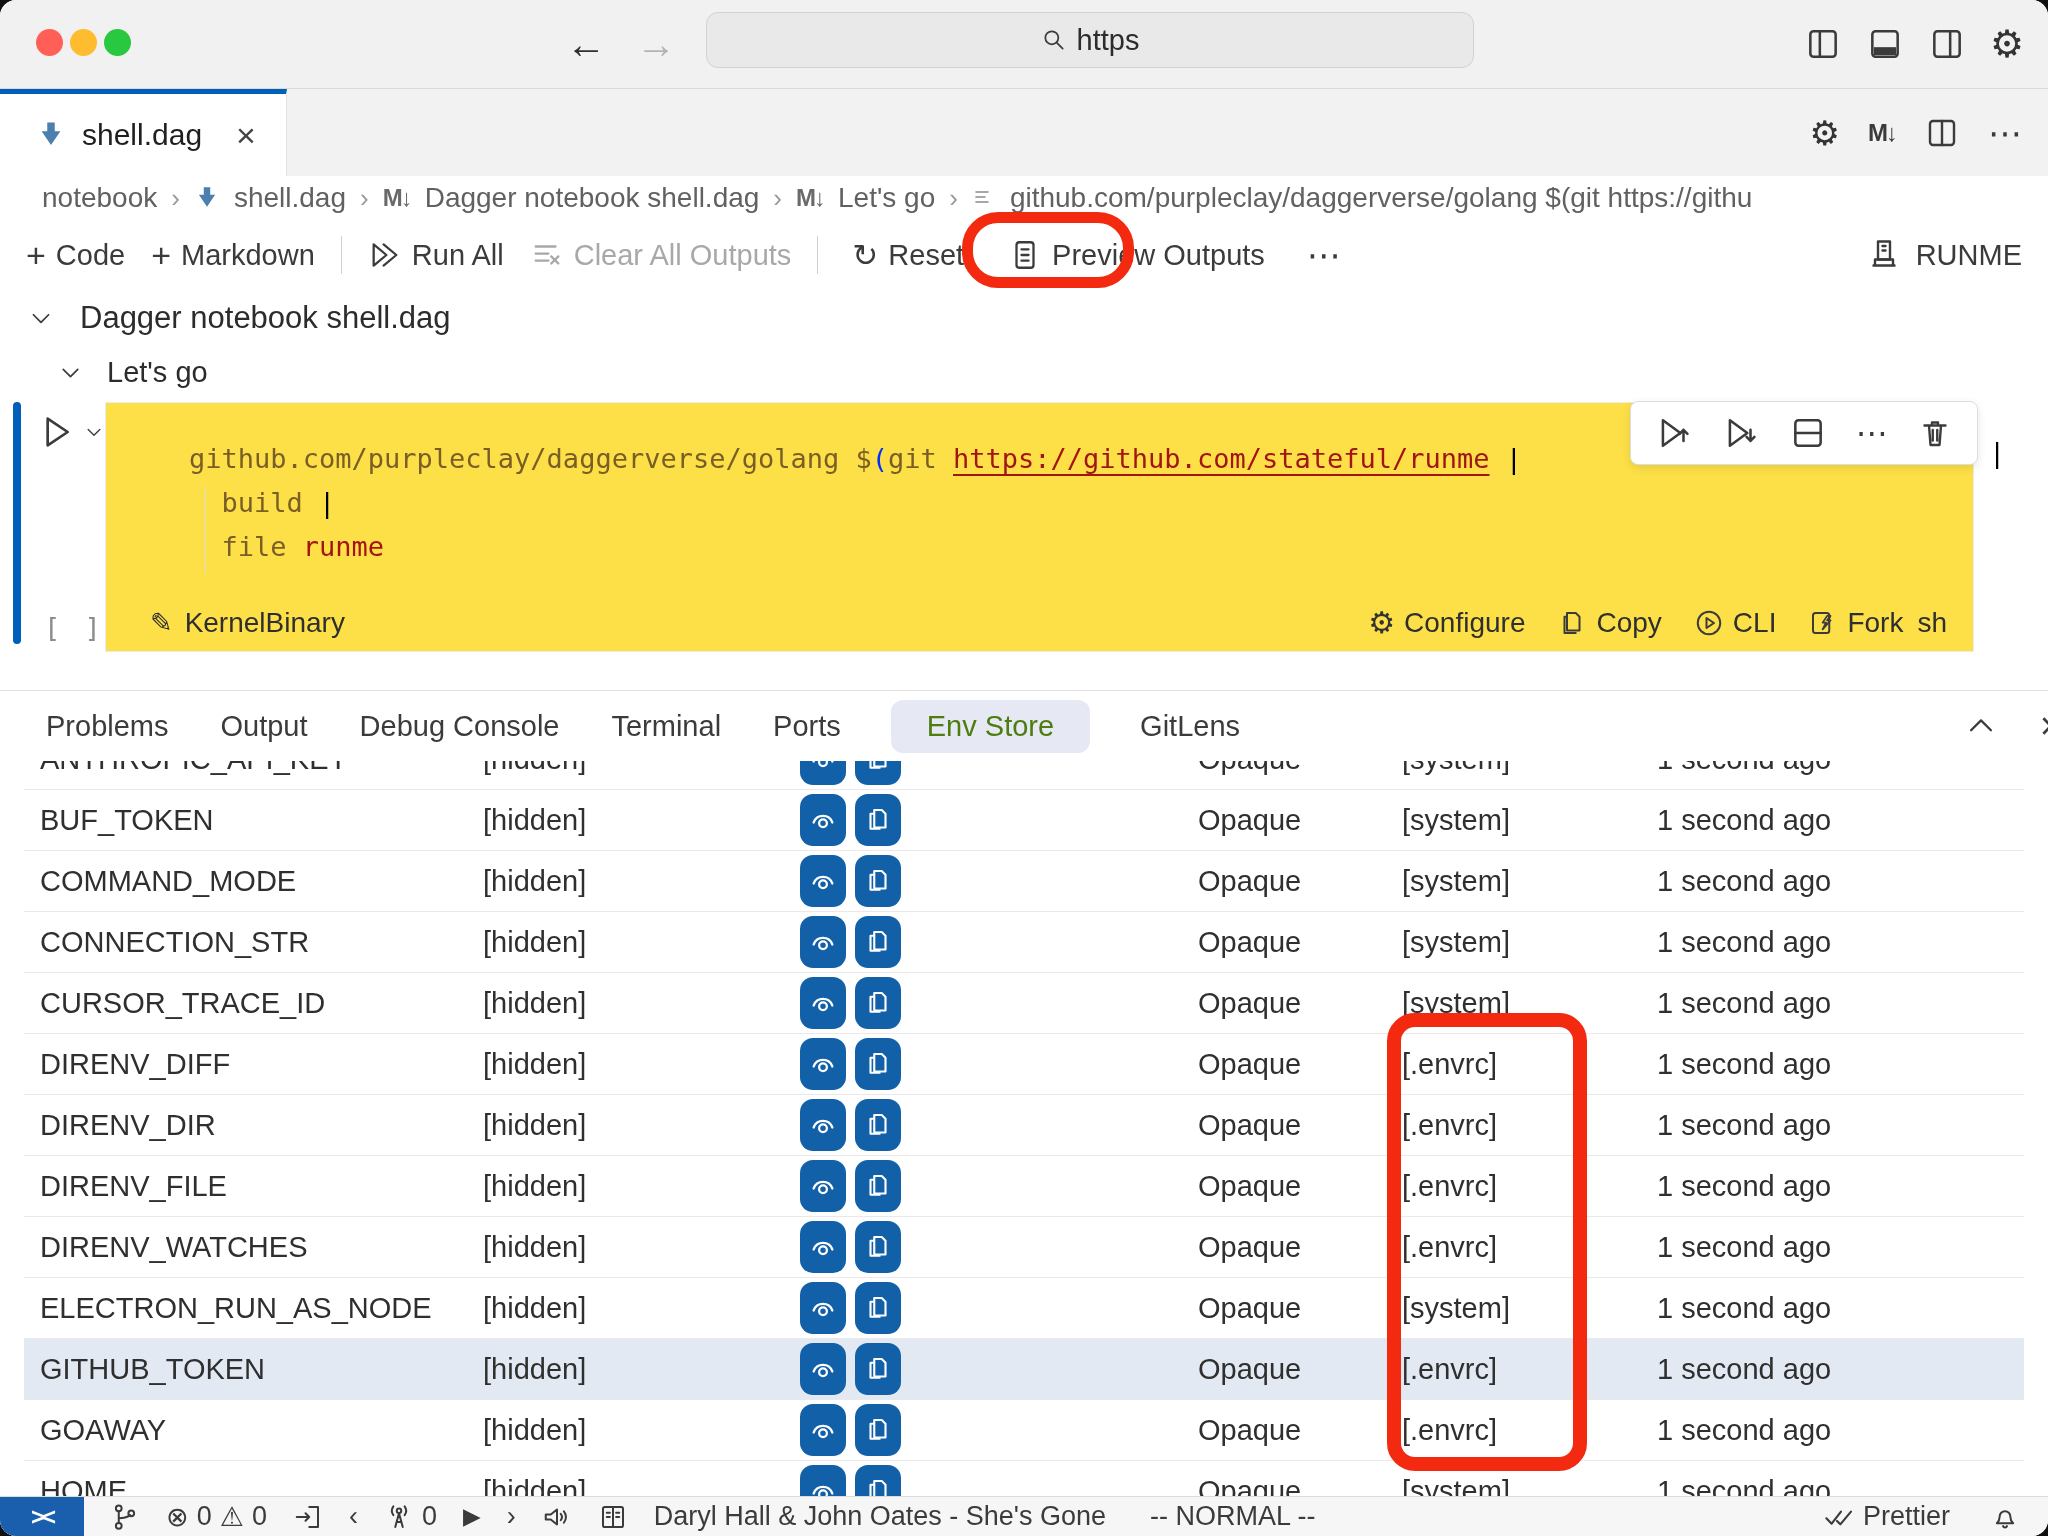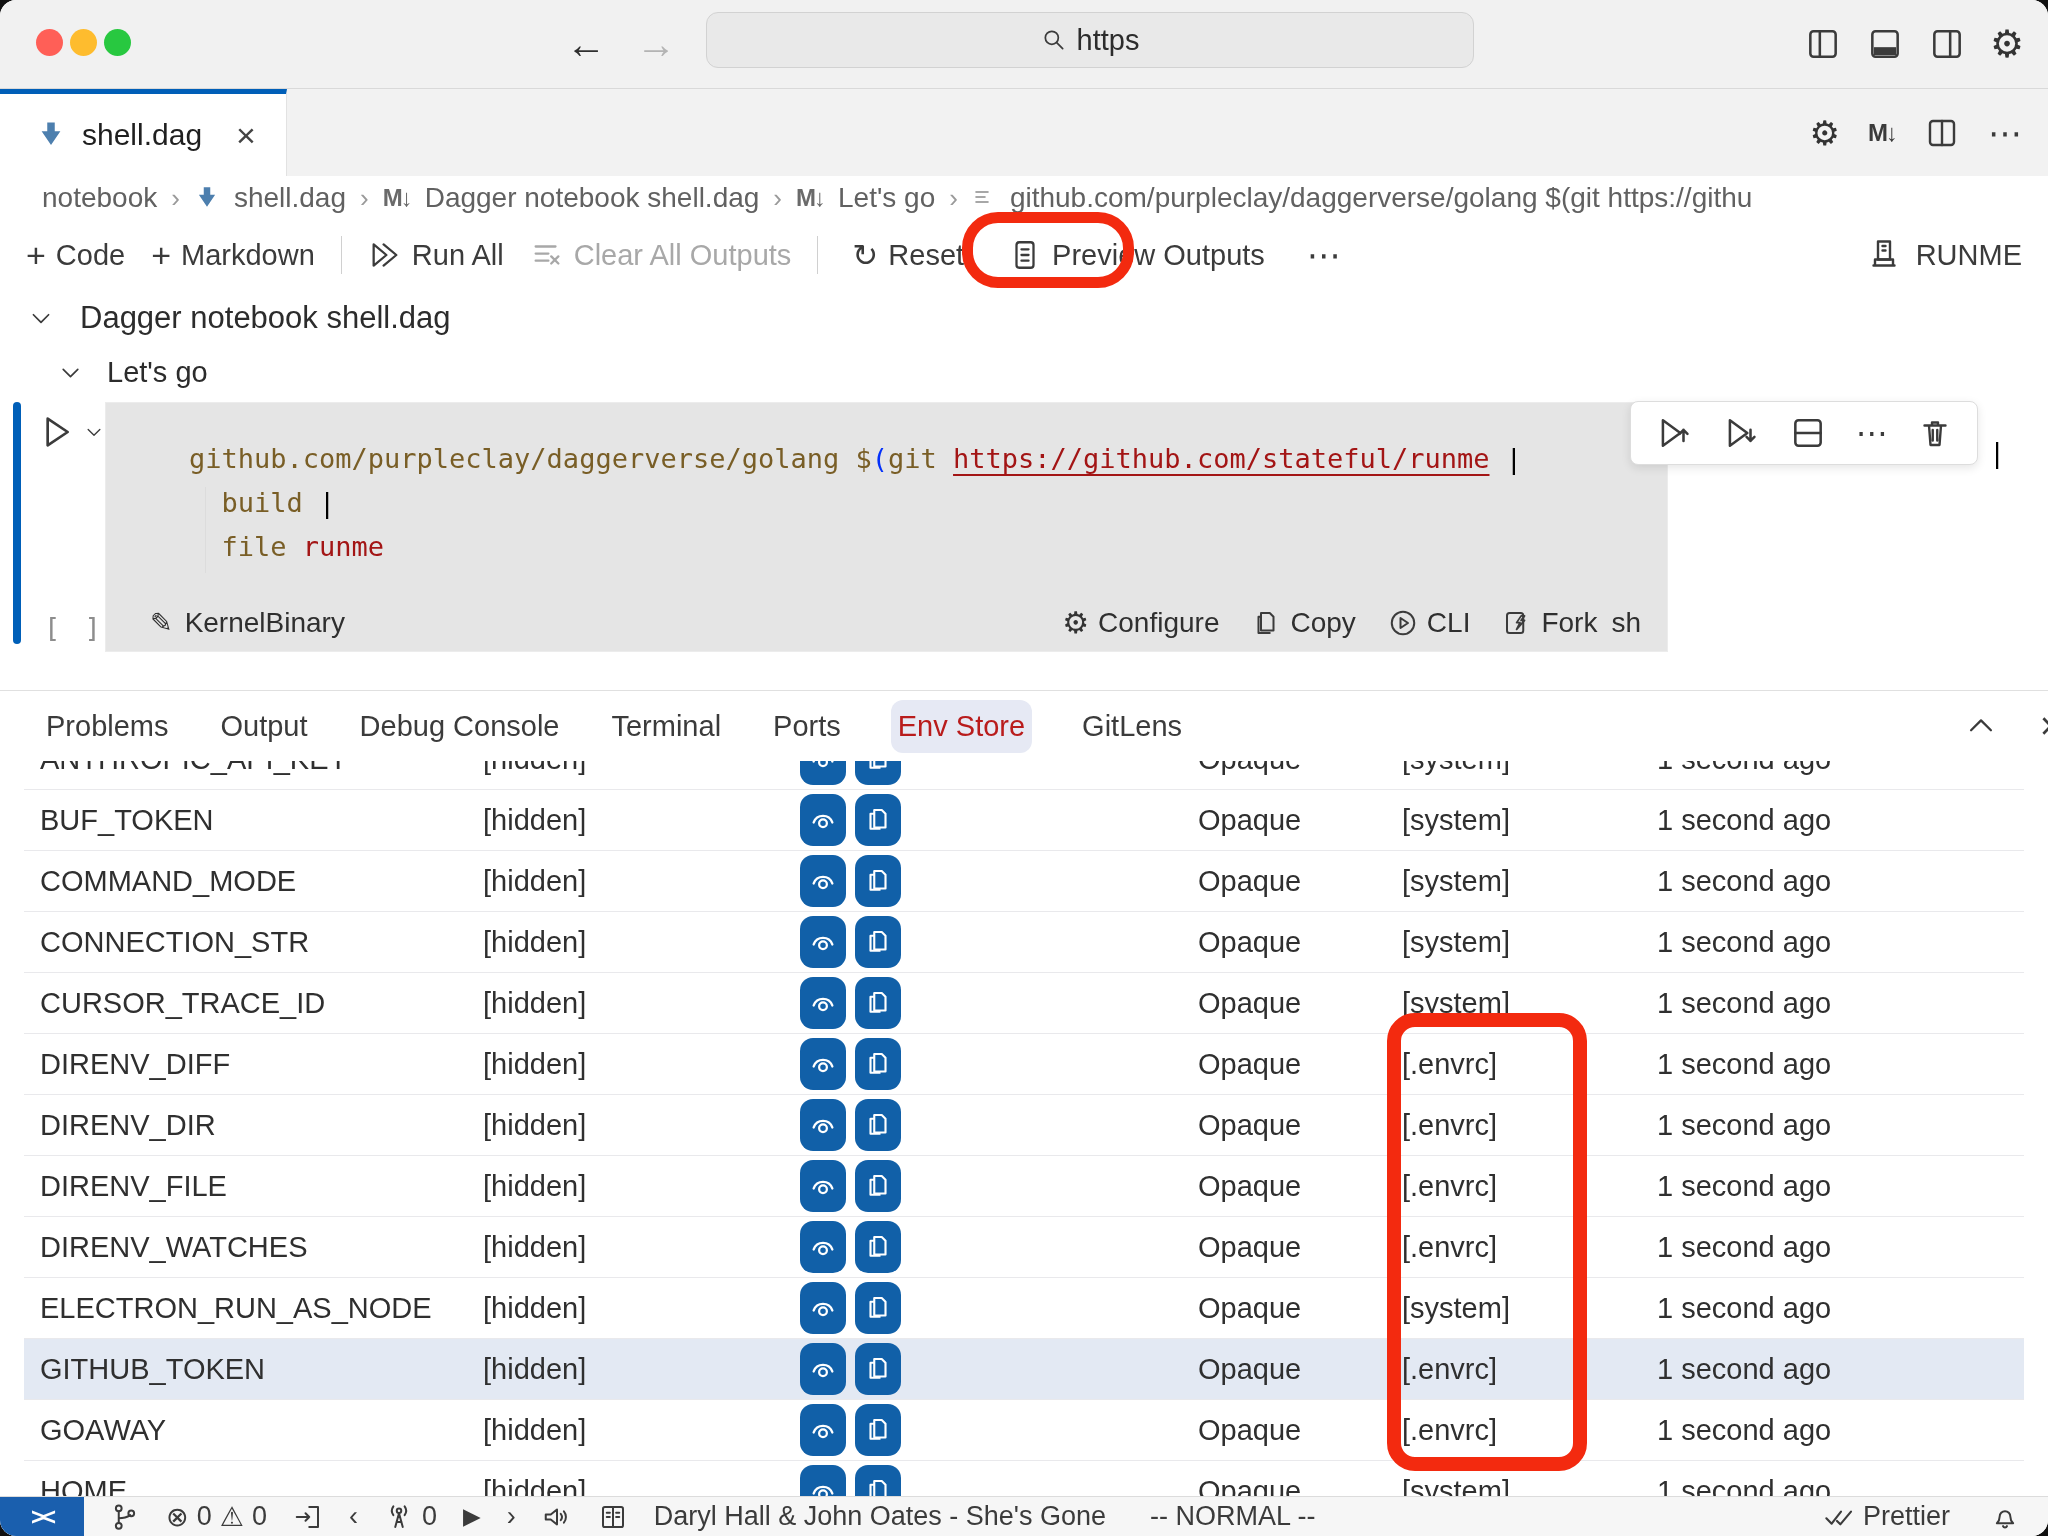--- a/index.html
+++ b/index.html
@@ -42,42 +42,42 @@
   .disabled{color:#a8a8a8}.disabled .ic{stroke:#a8a8a8}
   .resetglyph{font-size:31px}
   .runme-group{position:absolute;right:26px;display:flex;align-items:center;gap:14px;font-size:29px}
 
   
   .nbbody{position:absolute;left:0;top:290px;width:2048px;height:400px;background:#fff;}
   .h1row{position:absolute;left:28px;top:10px;display:flex;align-items:center;gap:26px;font-size:31px;color:#2c2c2c}
   .h2row{position:absolute;left:58px;top:66px;display:flex;align-items:center;gap:24px;font-size:29px;color:#2c2c2c}
   .focusbar{position:absolute;left:13px;top:112px;width:8px;height:242px;background:#005fb8;border-radius:4px}
   .playbtn{position:absolute;left:36px;top:122px;display:flex;align-items:center;gap:8px}
-  .cellbox{position:absolute;left:105px;top:112px;width:1563px;height:250px;background:#e5e5e5;border:1px solid #ececec;box-sizing:border-box;}
+  .cellbox{position:absolute;left:105px;top:112px;width:1869px;height:250px;background:#fde047;border:1px solid #ececec;box-sizing:border-box;}
   .code{position:absolute;left:0;top:0;right:0;font-family:"DejaVu Sans Mono",monospace;font-size:27px;line-height:44px;
     padding:34px 0 0 83px;white-space:pre;color:#000;}
   .tok-f{color:#795e26}.tok-b{color:#0431fa}.tok-s{color:#a31515}
   .tok-url{color:#a31515;text-decoration:underline;text-underline-offset:6px;}
   .indent-guide{position:absolute;left:99px;top:84px;width:1px;height:86px;background:#dcdcdc}
   .tailpipe{position:absolute;left:1883px;top:34px;font-family:"DejaVu Sans Mono",monospace;font-size:27px;color:#000}
   .cellfooter{position:absolute;left:0;right:0;bottom:0;height:56px;display:flex;align-items:center;font-size:28px;color:#2f2f2f}
   .kern{display:flex;align-items:center;gap:12px;margin-left:44px}
   .pencil{font-size:27px}
   .cfr{margin-left:auto;display:flex;align-items:center;gap:14px;margin-right:26px}
   .cfr .act{display:flex;align-items:center;gap:9px;margin-left:18px}
   .execcount{position:absolute;left:44px;top:322px;font-family:"DejaVu Sans Mono",monospace;font-size:27px;color:#8d8d8d;letter-spacing:4px}
   .celltoolbar{position:absolute;left:1630px;top:111px;width:326px;height:62px;background:#fff;border:1px solid #ddd;
     border-radius:8px;box-shadow:0 3px 10px rgba(0,0,0,.10);display:flex;align-items:center;justify-content:space-around;padding:0 10px}
 
   
   .panel{position:absolute;left:0;top:690px;width:2048px;height:806px;background:#fff;border-top:1px solid #e0e0e0;box-sizing:border-box}
   .ptabs{position:absolute;left:0;top:0;width:2048px;height:70px;display:flex;align-items:center;gap:48px;
     padding-left:44px;font-size:29px;color:#3b3b3b;}
   .ptab{padding:10px 2px}
-  .ptab.active{background:#e6e9f4;border-radius:12px;padding:10px 7px;color:#b91c1c}
+  .ptab.active{background:#e6e9f4;border-radius:12px;padding:10px 36px;color:#4d7c0f}
   .pright{position:absolute;right:30px;top:18px;display:flex;gap:42px;align-items:center}
   .pclose{font-size:38px;color:#3b3b3b;line-height:34px}
   .tablevp{position:absolute;left:0;top:70px;width:2048px;height:736px;overflow:hidden;}
   .tableinner{position:absolute;left:0;top:-32px;width:2048px;}
   .erow{position:relative;width:2000px;margin-left:24px;height:60px;border-bottom:1px solid #e9e9ec;font-size:29px;color:#2f2f2f}
   .erow.hl{background:#e3e9f3}
   .erow span{position:absolute;top:0;line-height:60px;white-space:nowrap}
   .c-name{left:16px}.c-val{left:459px}
   .c-type{left:1174px;width:140px;text-align:left}
   .c-origin{left:1378px;width:170px;text-align:left}

